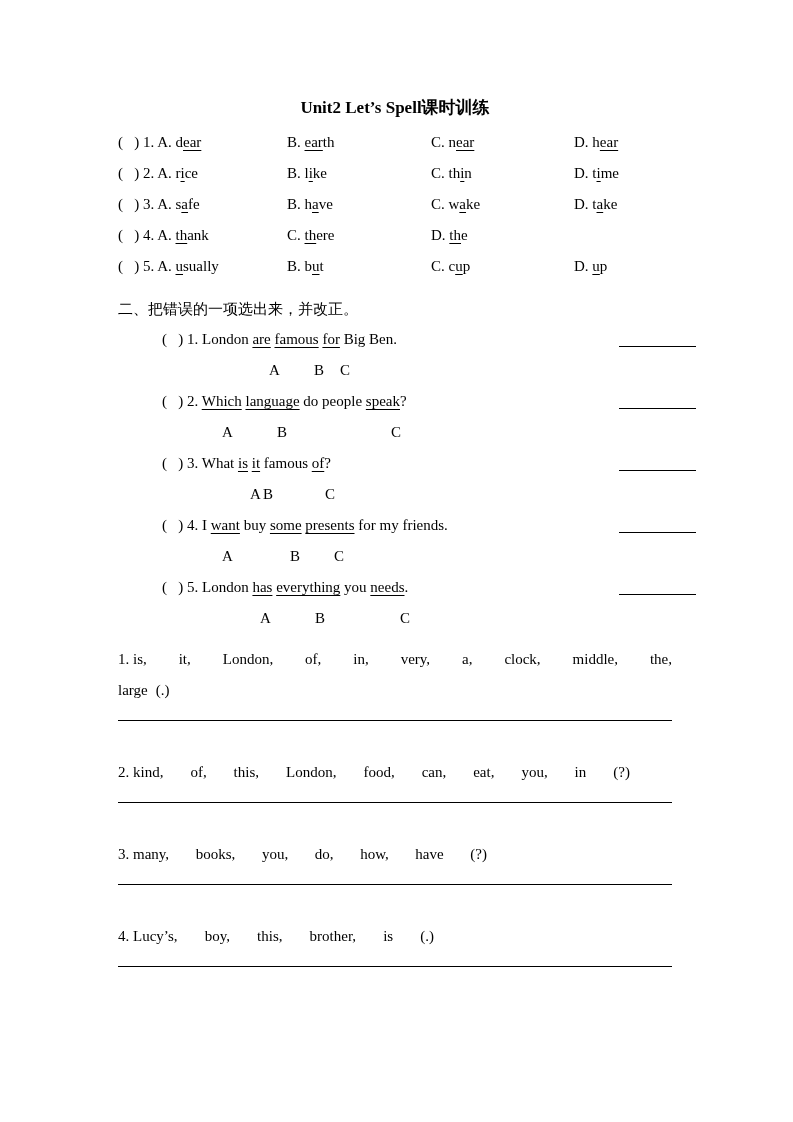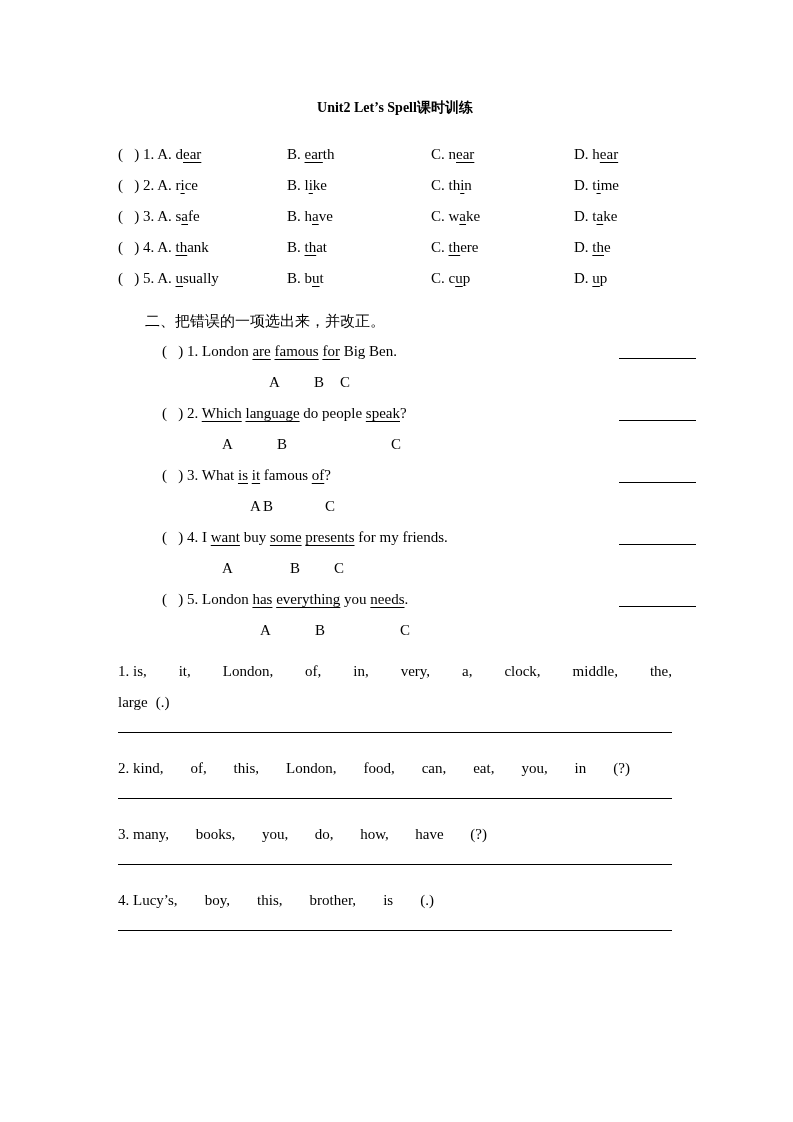--- a/index.html
+++ b/index.html
@@ -2,35 +2,35 @@
 <html><head>
 <meta charset="utf-8">
 <style>
   html,body{margin:0;padding:0;background:#888;}
   .page{
     position:relative;width:793px;height:1122px;margin:0 auto;background:#ffffff;
     font-family:"Liberation Serif","DejaVu Serif",serif;font-size:15px;color:#000;
     overflow:hidden;
   }
   .content{position:absolute;left:118px;top:0;width:554px;}
-  .title{margin-top:97px;text-align:center;font-size:14px;font-weight:bold;line-height:22px;}
+  .title{margin-top:97px;text-align:center;font-size:17px;font-weight:bold;line-height:22px;}
   .heading{margin-top:24px;line-height:22px;}
-  .heading.h2{margin-top:16px;margin-left:27px;}
+  .heading.h2{margin-top:16px;}
   .heading.h3{margin-top:22px;}
-  #s1{margin-top:20px;}
+  #s1{margin-top:8px;}
   .s1row{display:grid;grid-template-columns:169px 144px 143px 1fr;height:31px;line-height:31px;}
   .pre{white-space:pre;}
   .u{text-decoration:underline;text-underline-offset:3px;}
   #s2{margin-top:4px;margin-left:44px;}
   .s2sent{position:relative;height:31px;line-height:31px;}
   .blank{position:absolute;left:457px;top:2px;width:77px;height:20px;border-bottom:1px solid #000;}
   .s2letters{position:relative;height:31px;line-height:31px;}
   .s2letters span{position:absolute;top:0;}
   #s3{margin-top:10px;}
-  .s3item + .s3item{margin-top:20px;}
+  .s3item + .s3item{margin-top:36px;}
   .s3line{display:flex;line-height:31px;white-space:pre;}
   .s3line.just{justify-content:space-between;gap:8px;}
   .s3line.gap{gap:8px;}
   .rule{width:554px;height:0;border-bottom:1px solid #000;margin-top:14px;}
 </style>
 </head>
 <body>
 
 <div class="page">
   <div class="content">
@@ -50,21 +50,20 @@
           <div class="s1cell"><span>D. </span><span>t</span><span class="u">i</span><span>me</span></div>
         </div>
         <div class="s1row">
           <div class="s1cell"><span class="pre">(   ) 3. </span><span>A. </span><span>s</span><span class="u">a</span><span>fe</span></div>
           <div class="s1cell"><span>B. </span><span>h</span><span class="u">a</span><span>ve</span></div>
           <div class="s1cell"><span>C. </span><span>w</span><span class="u">a</span><span>ke</span></div>
           <div class="s1cell"><span>D. </span><span>t</span><span class="u">a</span><span>ke</span></div>
         </div>
         <div class="s1row">
           <div class="s1cell"><span class="pre">(   ) 4. </span><span>A. </span><span class="u">th</span><span>ank</span></div>
-          <div class="s1cell"><span>B. </span><span class="u">th</span><span>at</span></div>
           <div class="s1cell"><span>C. </span><span class="u">th</span><span>ere</span></div>
           <div class="s1cell"><span>D. </span><span class="u">th</span><span>e</span></div>
         </div>
         <div class="s1row">
           <div class="s1cell"><span class="pre">(   ) 5. </span><span>A. </span><span class="u">u</span><span>sually</span></div>
           <div class="s1cell"><span>B. </span><span>b</span><span class="u">u</span><span>t</span></div>
           <div class="s1cell"><span>C. </span><span>c</span><span class="u">u</span><span>p</span></div>
           <div class="s1cell"><span>D. </span><span class="u">u</span><span>p</span></div>
         </div>
       </div>

